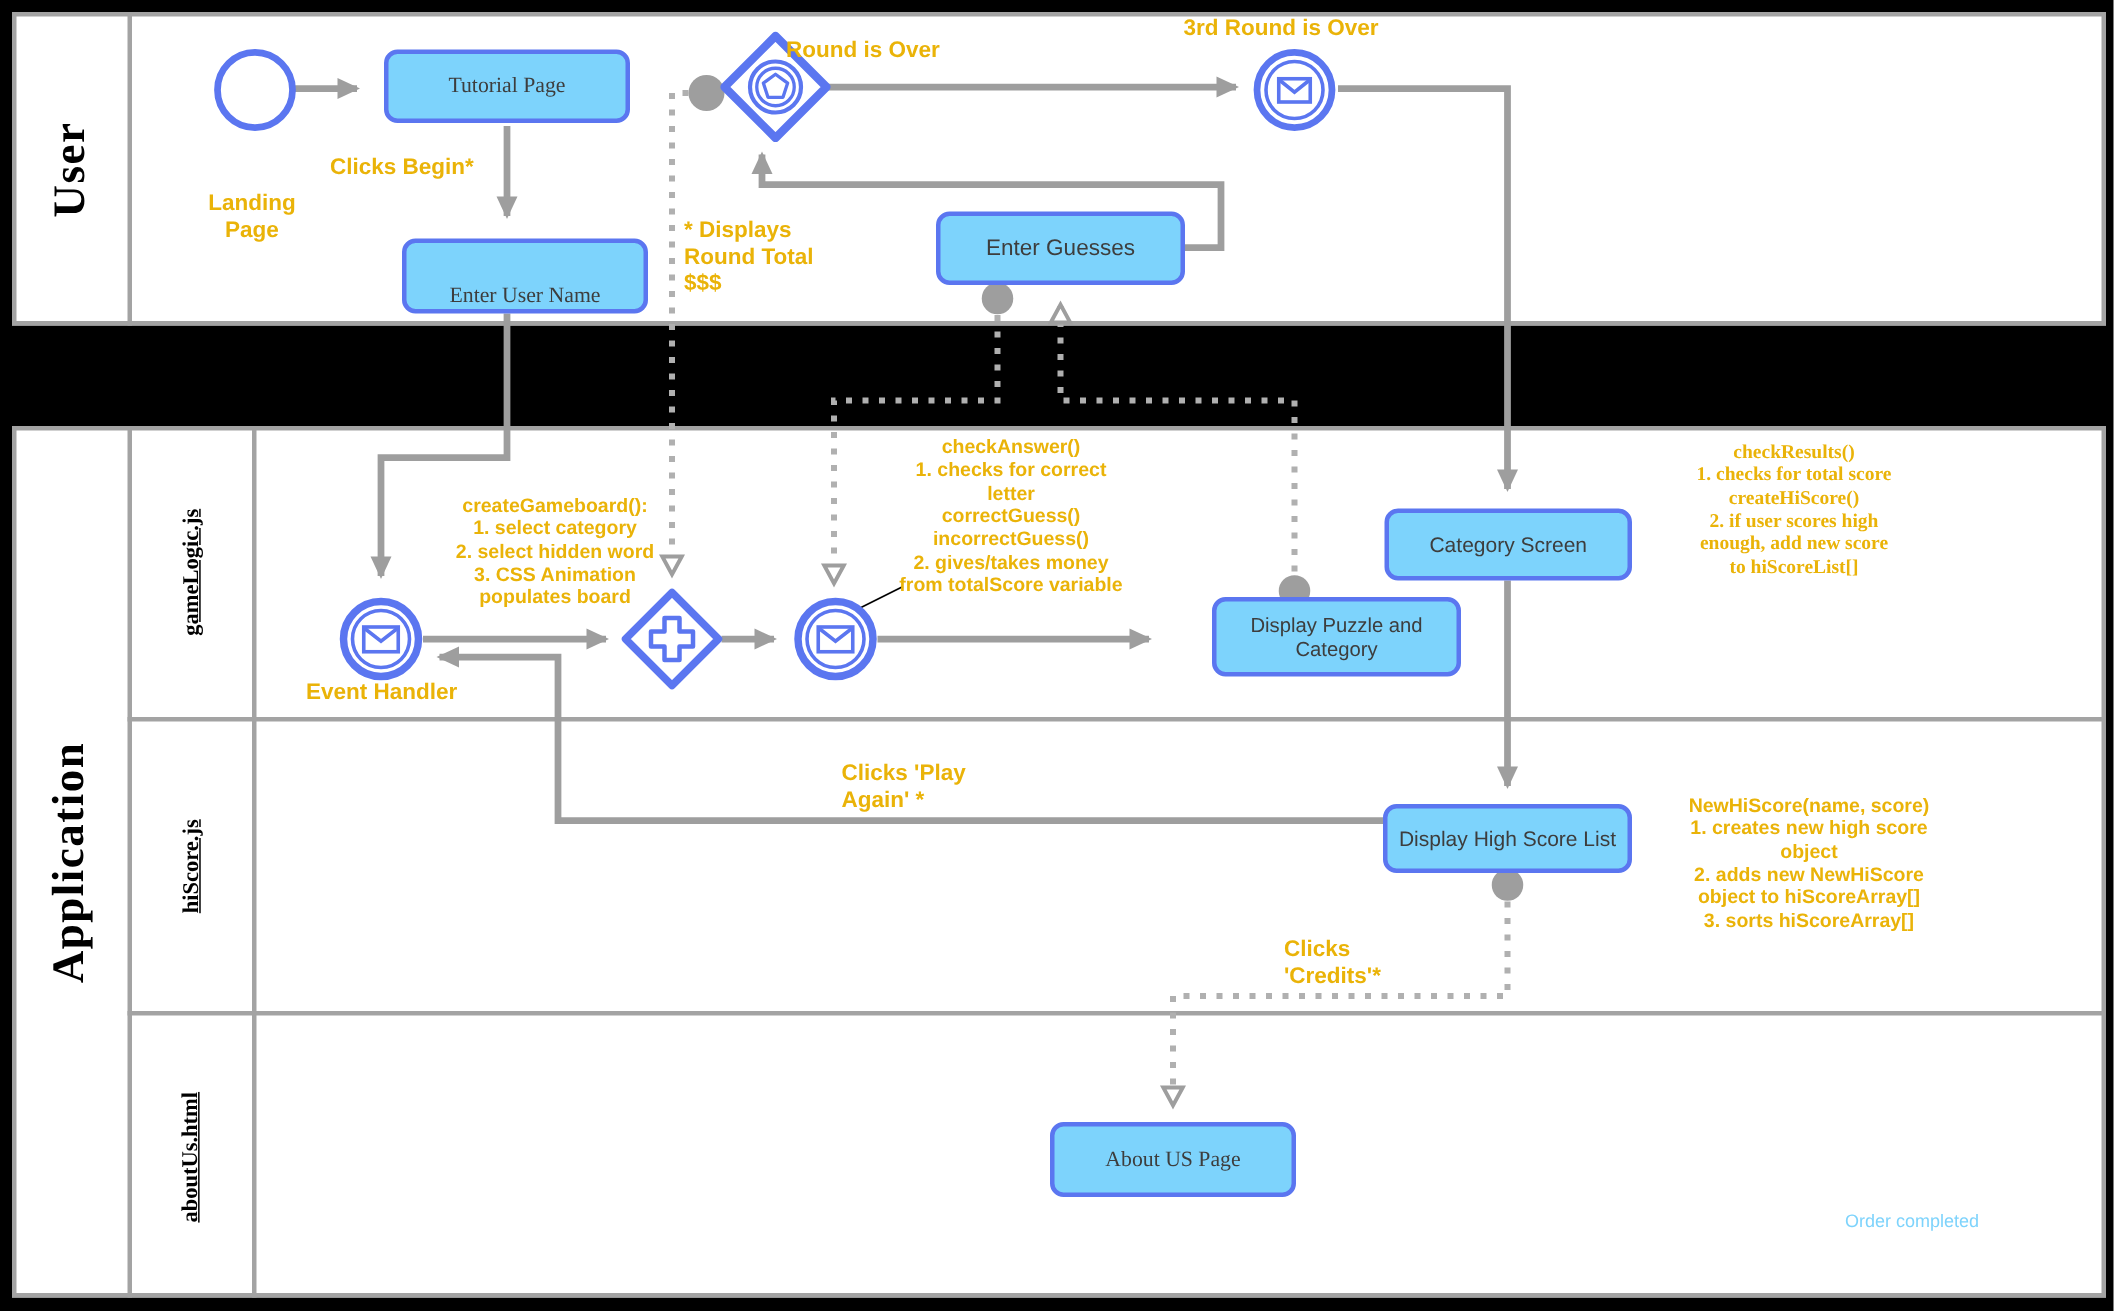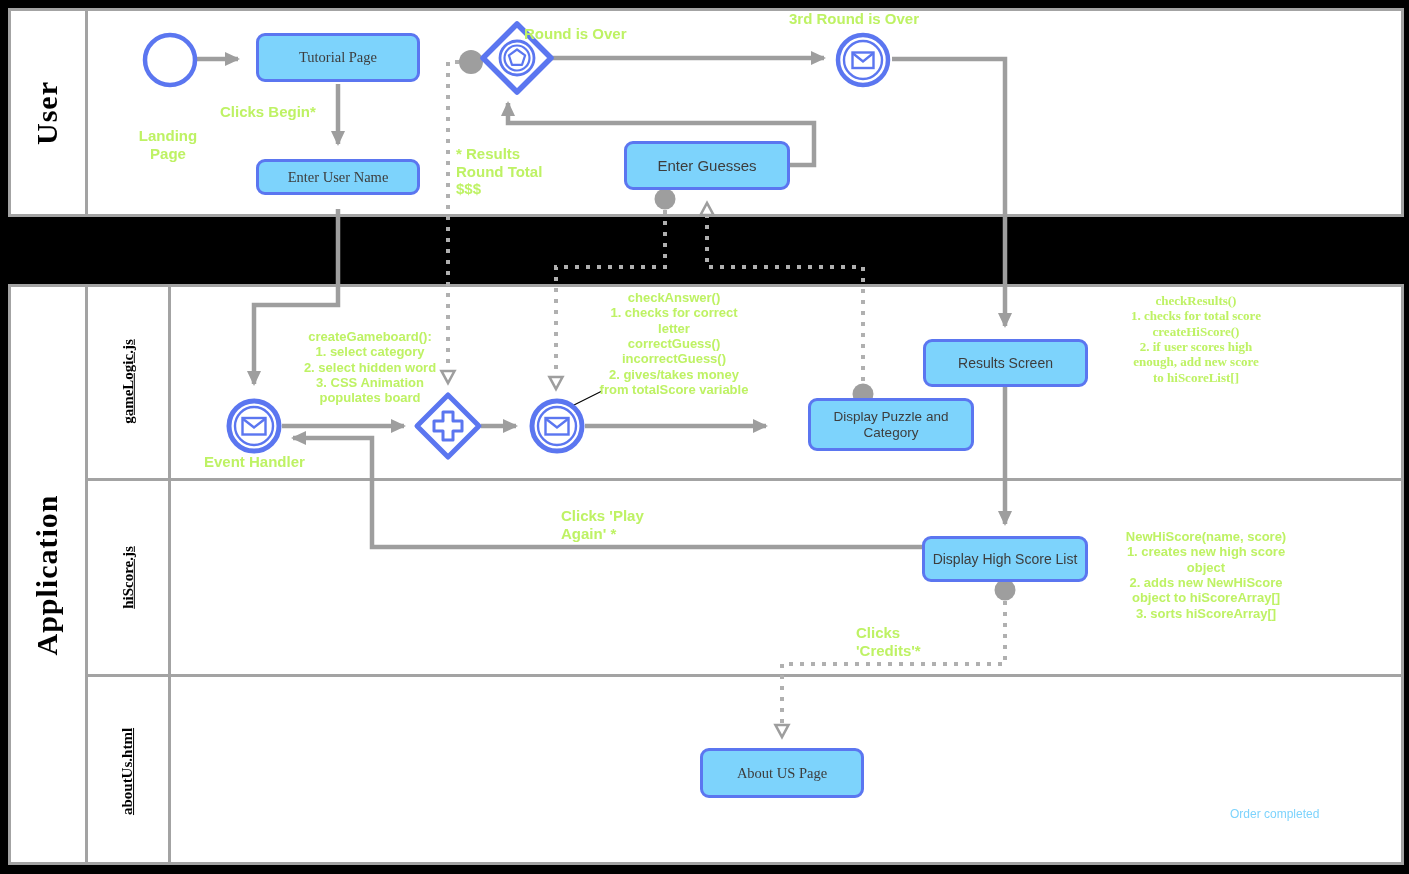--- a/index.html
+++ b/index.html
@@ -17,21 +17,21 @@
   svg.wires{position:absolute;left:0;top:0;z-index:5;}
   .node{position:absolute;z-index:10;}
   .task{
     position:absolute;z-index:10;background:#7dd3fc;border:3.5px solid #5B76F0;border-radius:9px;
     display:flex;align-items:center;justify-content:center;text-align:center;
     color:#3d3d3d;box-sizing:border-box;line-height:1.15;
   }
   .task.serif{font-family:"Liberation Serif",serif;font-size:14.5px;}
   .task.sans{font-family:"Liberation Sans",sans-serif;font-size:13.5px;}
   .note{
-    position:absolute;z-index:11;color:#bef264;font-weight:bold;white-space:pre-line;
+    position:absolute;z-index:11;color:#eab308;font-weight:bold;white-space:pre-line;
     font-family:"Liberation Sans",sans-serif;line-height:1.18;
   }
   .note.big{font-size:15px;}
   .note.small{font-size:13px;}
   .note.center{text-align:center;}
   .note.plain{font-weight:normal;font-size:12px;color:#7dd3fc;}
 </style>
 </head>
 <body>
 
@@ -102,21 +102,21 @@
 </svg>
 
 <svg class="node" style="left:141px;top:31px;" width="58" height="58">
   <circle cx="29" cy="29" r="25" fill="#fff" stroke="#5B76F0" stroke-width="4.5"></circle>
 </svg>
 
 <div class="task serif" style="left:256px;top:33px;width:164px;height:49px;">
   <span>Tutorial Page</span>
 </div>
 
-<div class="task serif" style="left:256px;top:159px;width:164px;height:36px;">
+<div class="task serif" style="left:268px;top:159px;width:164px;height:50px;align-items:flex-end;">
   <span>Enter User Name</span>
 </div>
 
 <svg class="node" style="left:478px;top:19px;" width="78" height="78">
   <polygon points="39,5 73,39 39,73 5,39" fill="#fff" stroke="#5B76F0" stroke-width="5.5" stroke-linejoin="round"></polygon>
   <circle cx="39" cy="39" r="17" fill="none" stroke="#5B76F0" stroke-width="2.8"></circle>
   <circle cx="39" cy="39" r="12.5" fill="none" stroke="#5B76F0" stroke-width="2.2"></circle>
   <polygon points="39,30.5 47.1,36.4 44,45.9 34,45.9 30.9,36.4" fill="none" stroke="#5B76F0" stroke-width="2.2" stroke-linejoin="round"></polygon>
 </svg>
 
@@ -154,37 +154,37 @@
     <rect x="17.5" y="21" width="23" height="16.5" fill="none" stroke="#5B76F0" stroke-width="2.4"></rect>
     <path d="M17.5 21.5 L29 30.5 L40.5 21.5" fill="none" stroke="#5B76F0" stroke-width="2.4"></path>
   </g>
 </svg>
 
 <div class="task sans" style="left:808px;top:398px;width:166px;height:53px;">
   <span style="display:block;width:130px;">Display Puzzle and Category</span>
 </div>
 
 <div class="task sans" style="left:923px;top:339px;width:165px;height:48px;font-size:14px;">
-  <span>Results Screen</span>
+  <span>Category Screen</span>
 </div>
 
 <div class="task sans" style="left:922px;top:536px;width:166px;height:46px;font-size:14px;">
   <span>Display High Score List</span>
 </div>
 
 <div class="task serif" style="left:700px;top:748px;width:164px;height:50px;">
   <span>About US Page</span>
 </div>
 
 <div class="note big center" style="left:126px;top:93px;width:84px;margin-top:34px;">Landing
 Page</div>
 <div class="note big" style="left:220px;top:103px;">Clicks Begin*</div>
 <div class="note big" style="left:524px;top:25px;">Round is Over</div>
 <div class="note big" style="left:789px;top:10px;">3rd Round is Over</div>
-<div class="note big" style="left:456px;top:145px;">* Results
+<div class="note big" style="left:456px;top:145px;">* Displays
 Round Total
 $$$</div>
 <div class="note small center" style="left:288px;top:329px;width:164px;">createGameboard():
 1. select category
 2. select hidden word
 3. CSS Animation
 populates board</div>
 <div class="note big" style="left:204px;top:453px;">Event Handler</div>
 <div class="note small center" style="left:586px;top:290px;width:176px;">checkAnswer()
 1. checks for correct

